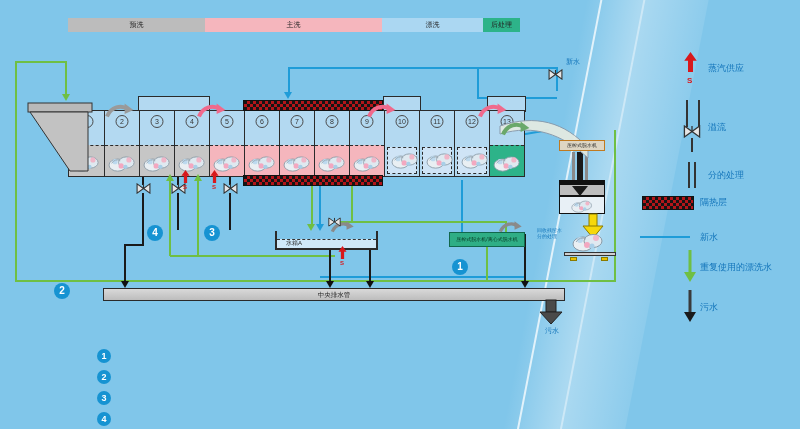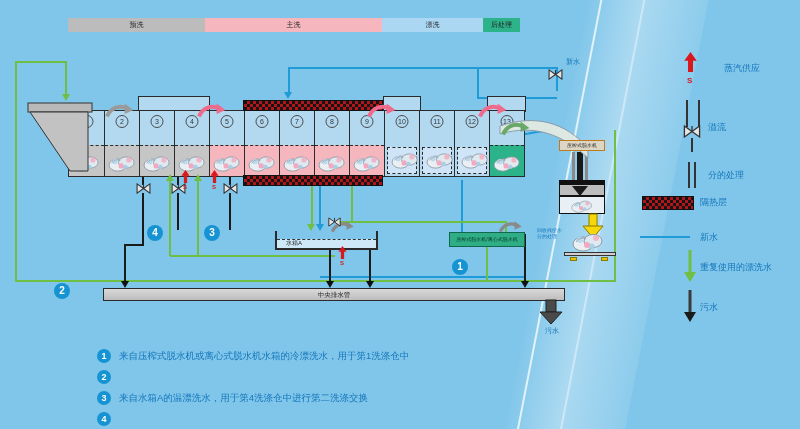--- a/index.html
+++ b/index.html
@@ -345,38 +345,36 @@
   <div class="sred" style="left:687px;top:76px;font-size:8px">S</div>
 
   <div class="txt" style="left:566px;top:57px;font-size:7px;color:#1476bb;z-index:8">新水</div>
   <div class="txt" style="left:545px;top:326px;font-size:7px;color:#1476bb;z-index:8">污水</div>
 
   <div class="marker" style="left:452px;top:259px">1</div>
   <div class="marker" style="left:54px;top:283px">2</div>
   <div class="marker" style="left:204px;top:225px">3</div>
   <div class="marker" style="left:147px;top:225px">4</div>
 
-  <div class="leg" style="left:724px;top:62px">蒸汽供应</div>
+  <div class="leg" style="left:708px;top:62px">蒸汽供应</div>
   <div class="leg" style="left:708px;top:121px">溢流</div>
   <div class="leg" style="left:708px;top:169px">分的处理</div>
   <div class="ins" style="left:642px;top:196px;width:50px;height:12px"></div>
   <div class="leg" style="left:700px;top:196px">隔热层</div>
   <div class="pipe bp" style="left:640px;top:236px;width:50px;height:2px;z-index:8"></div>
   <div class="leg" style="left:700px;top:231px">新水</div>
   <div class="leg" style="left:700px;top:261px">重复使用的漂洗水</div>
   <div class="leg" style="left:700px;top:301px">污水</div>
 
   <div class="note" style="top:349px">
     <div class="ncirc">1</div>
-    <div class="ntext">来自压榨式脱水机或离心式脱水机水箱的冷漂洗水，用于第1洗涤仓中</div>
   </div>
   <div class="note" style="top:370px">
     <div class="ncirc">2</div>
   </div>
   <div class="note" style="top:391px">
     <div class="ncirc">3</div>
-    <div class="ntext">来自水箱A的温漂洗水，用于第4洗涤仓中进行第二洗涤交换</div>
   </div>
   <div class="note" style="top:412px">
     <div class="ncirc">4</div>
   </div>
 
 </div>
 
 </body></html>

